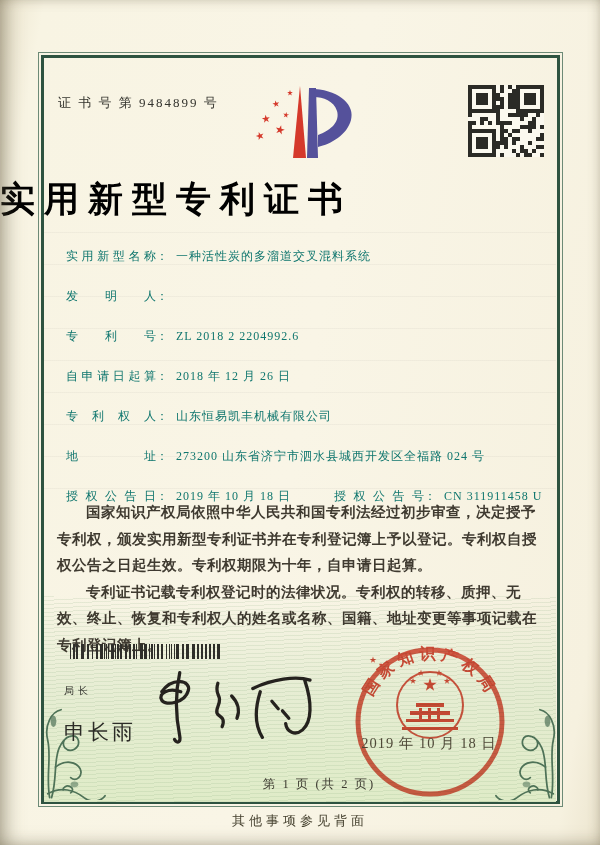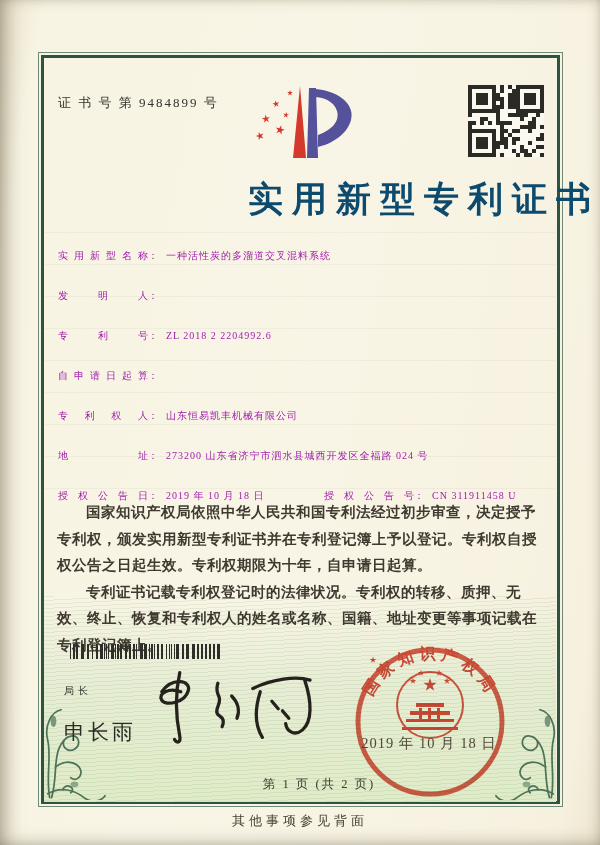--- a/index.html
+++ b/index.html
@@ -16,25 +16,25 @@
   .sheet{position:absolute;inset:0;}
   .frame{position:absolute;left:38px;top:52px;width:523px;height:753px;border:1px solid #6d8a76;}
   .frame::before{content:"";position:absolute;inset:2px;border:3px solid #2e5340;}
   .streaks{position:absolute;left:44px;top:232px;width:512px;height:280px;pointer-events:none;
     background:repeating-linear-gradient(180deg, rgba(100,100,100,.06) 0 1px, transparent 1px 32px);}
   .greenzone{position:absolute;left:44px;top:596px;width:512px;height:206px;pointer-events:none;
     background:
       repeating-linear-gradient(177deg, rgba(105,150,100,.13) 0 1px, rgba(255,255,255,0) 1px 4px),
       linear-gradient(180deg, rgba(224,236,208,0) 0%, rgba(221,233,202,.65) 45%, rgba(222,235,198,.95) 100%);}
   .certno{position:absolute;left:58px;top:94px;font-size:13px;letter-spacing:2px;color:#33332d;}
-  .title{position:absolute;left:0;top:176px;width:100%;margin:0;text-align:right;
-    font-size:35px;font-weight:700;letter-spacing:9px;color:#0c4a6e;}
+  .title{position:absolute;left:0;top:176px;width:100%;margin:0;text-align:left;
+    font-size:35px;font-weight:700;letter-spacing:9px;color:#000000;}
   .logo{position:absolute;left:243px;top:76px;}
   .qr{position:absolute;left:468px;top:85px;}
-  .fields{position:absolute;left:58px;top:246px;width:492px;font-size:10px;color:#a21caf;}
+  .fields{position:absolute;left:66px;top:246px;width:492px;font-size:12px;color:#0f766e;}
   .frow{height:40px;display:flex;align-items:flex-start;line-height:20px;}
   .flabel{display:inline-block;width:90px;text-align:justify;text-align-last:justify;}
   .fcolon{margin:0 8px 0 0;}
   .fvalue{letter-spacing:1px;white-space:nowrap;}
   .gdate{width:158px;}
   .paras{position:absolute;left:57px;top:499px;width:489px;font-size:14.5px;line-height:26.5px;color:#3f3a30;font-weight:bold;}
   .paras p{margin:0;text-indent:2em;letter-spacing:.5px;}
   .barcode{position:absolute;left:70px;top:644px;}
   .director-label{position:absolute;left:64px;top:684px;font-size:10px;letter-spacing:4px;color:#2c2c27;}
   .director-name{position:absolute;left:64px;top:718px;font-size:21px;letter-spacing:3px;color:#2c2c27;}
@@ -205,20 +205,21 @@
         <span class="fcolon">：</span>
     </div>
     <div class="frow">
       <span class="flabel">专利号</span>
         <span class="fcolon">：</span>
       <span class="fvalue">ZL 2018 2 2204992.6</span>
     </div>
     <div class="frow">
       <span class="flabel">自申请日起算</span>
         <span class="fcolon">：</span>
+      <span class="fvalue">2018 年 12 月 26 日</span>
     </div>
     <div class="frow">
       <span class="flabel">专利权人</span>
         <span class="fcolon">：</span>
       <span class="fvalue">山东恒易凯丰机械有限公司</span>
     </div>
     <div class="frow">
       <span class="flabel">地址</span>
         <span class="fcolon">：</span>
       <span class="fvalue">273200 山东省济宁市泗水县城西开发区全福路 024 号</span>

